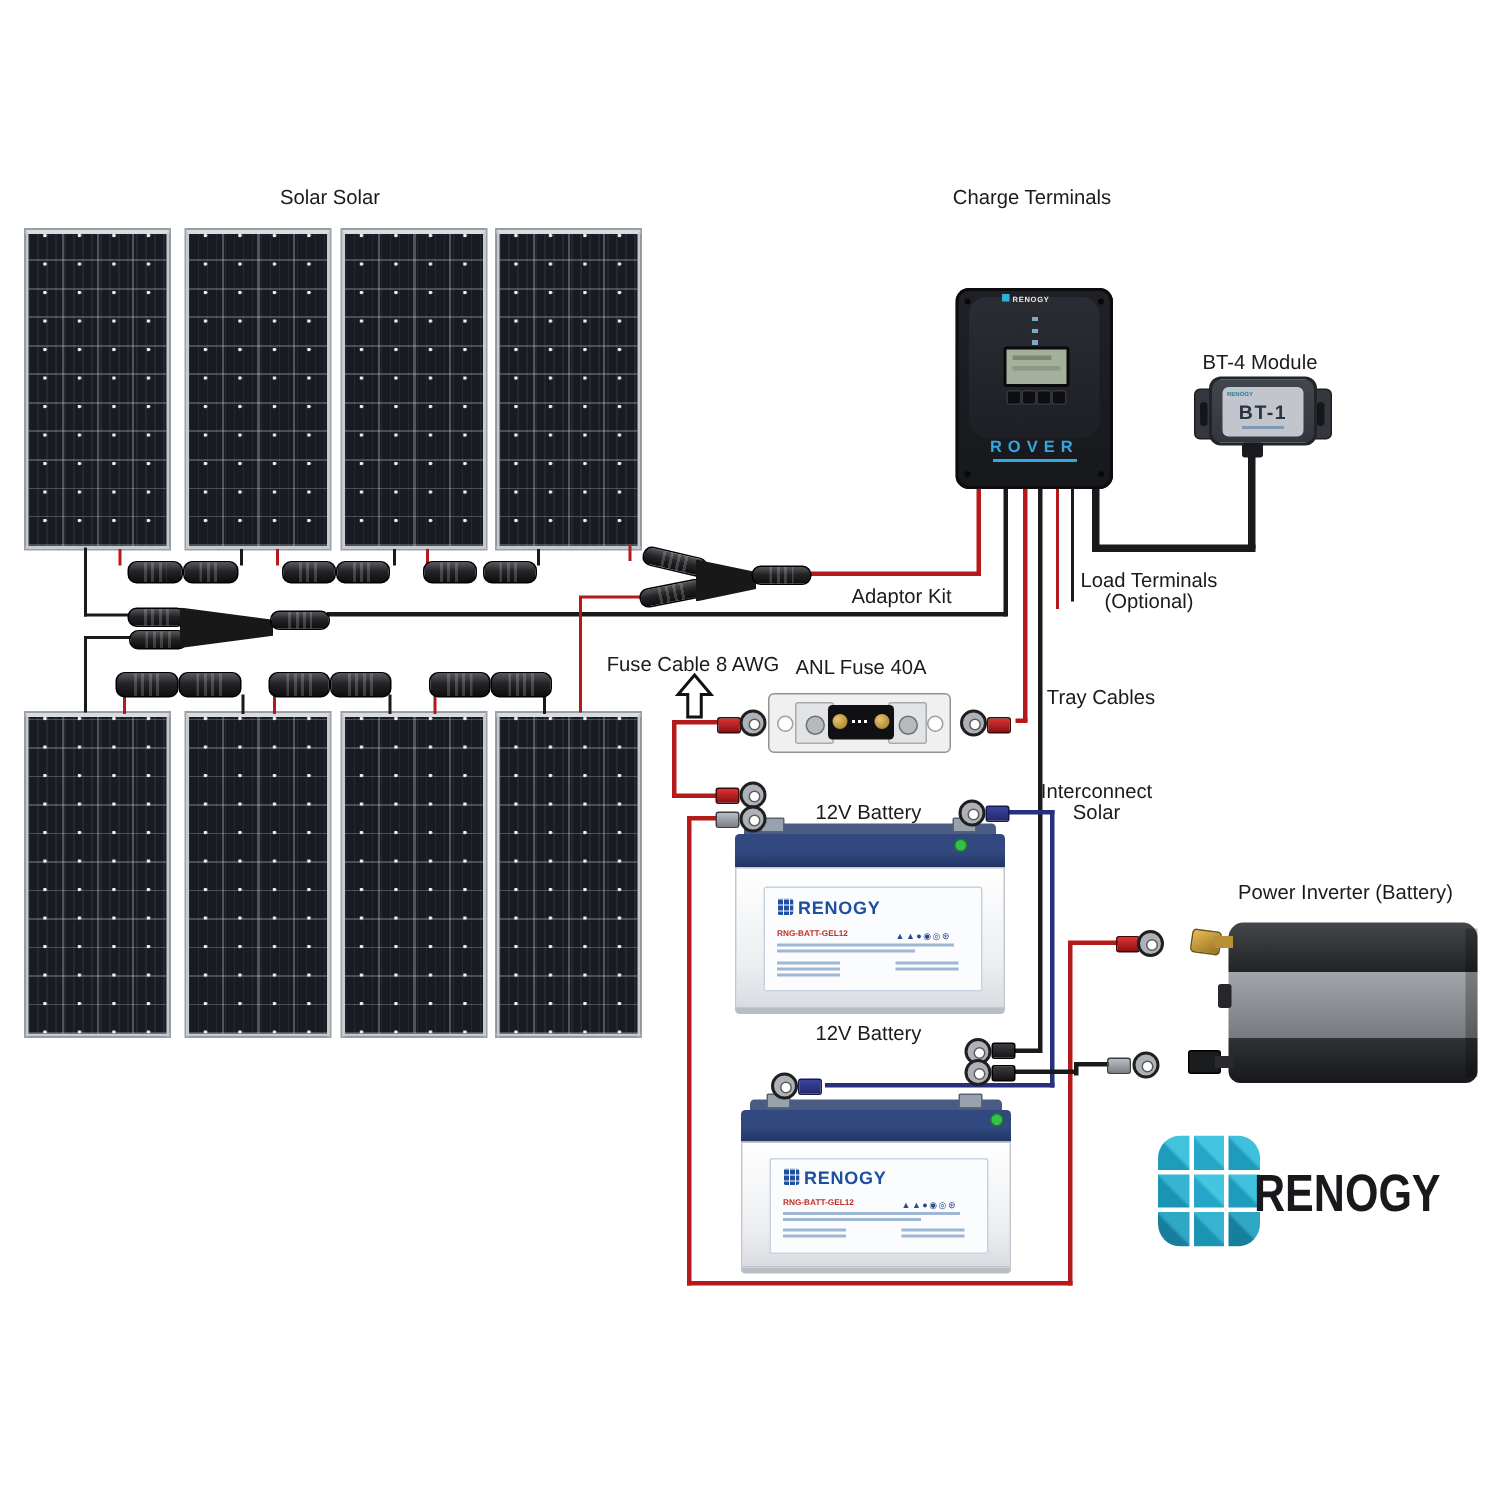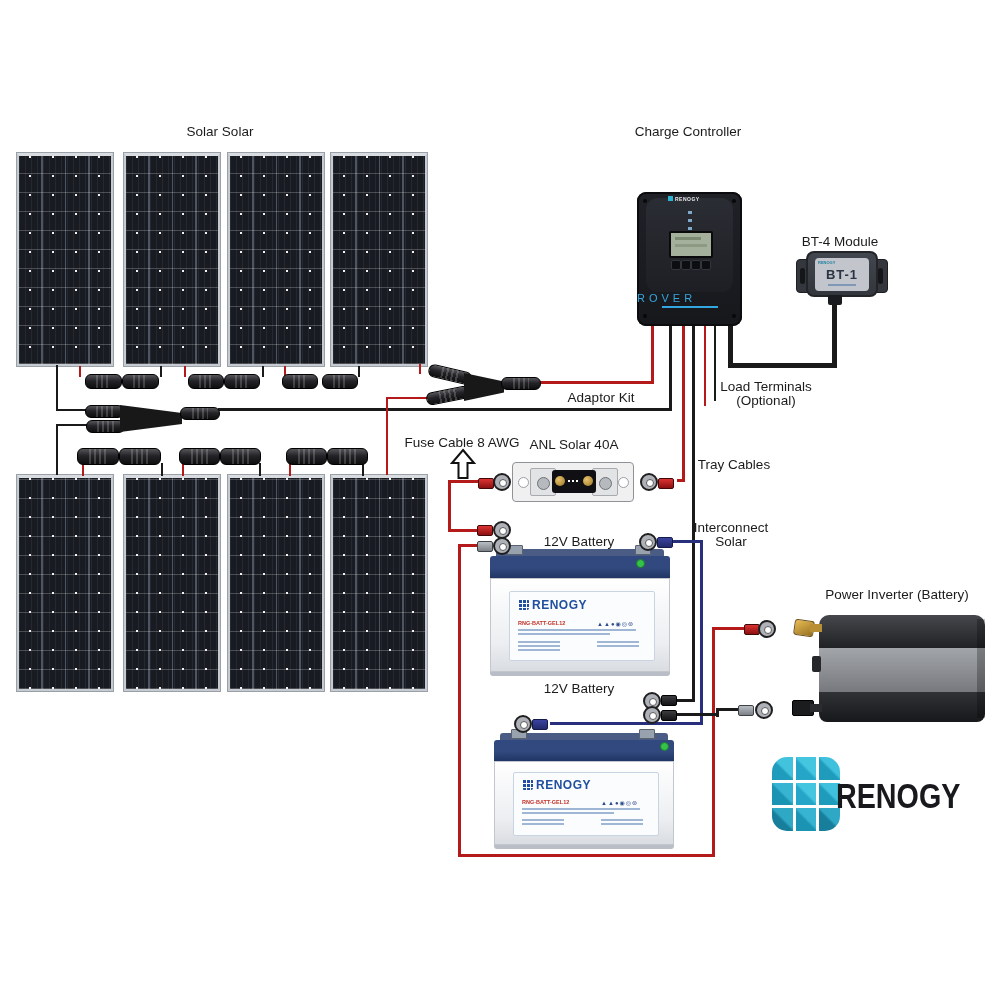--- a/index.html
+++ b/index.html
@@ -37,29 +37,29 @@
   .crimp.blk{background:linear-gradient(180deg,#3c3c40,#141416);border-color:#000;}
   
   .bar{position:absolute;background:#9fb6d4;height:2px;}
 </style>
 </head>
 <body>
 
 <div id="stage">
 
   <div class="lbl" style="left:220px;top:125px">Solar Solar</div>
-  <div class="lbl" style="left:688px;top:125px">Charge Controller</div>
+  <div class="lbl" style="left:688px;top:125px">Charge Terminals</div>
   <div class="lbl" style="left:840px;top:235px">BT-4 Module</div>
   <div class="lbl" style="left:601px;top:391px">Adaptor Kit</div>
   <div class="lbl" style="left:766px;top:380px">
     <span>Load Terminals</span><br>
     <span>(Optional)</span>
   </div>
   <div class="lbl" style="left:462px;top:436px">Fuse Cable 8 AWG</div>
-  <div class="lbl" style="left:574px;top:438px">ANL Solar 40A</div>
+  <div class="lbl" style="left:574px;top:438px">ANL Fuse 40A</div>
   <div class="lbl" style="left:734px;top:458px">Tray Cables</div>
   <div class="lbl" style="left:731px;top:521px">
     <span>Interconnect</span><br>
     <span>Solar</span>
   </div>
   <div class="lbl" style="left:579px;top:535px">12V Battery</div>
   <div class="lbl" style="left:579px;top:682px">12V Battery</div>
   <div class="lbl" style="left:897px;top:588px">Power Inverter (Battery)</div>
 
   <div class="panel" style="left:17px;top:153px"></div>
@@ -150,21 +150,21 @@
     </div>
     <div class="abs" style="left:51px;top:16px;width:4px;height:22px;background:repeating-linear-gradient(0deg,#7fa9c9 0 3px,rgba(0,0,0,0) 3px 8px)"></div>
     <div class="abs" style="left:32px;top:39px;width:40px;height:23px;background:#a4b09b;border:2px solid #0a0a0c;border-radius:2px">
       <div class="abs" style="left:4px;top:4px;width:26px;height:3px;background:#7d8a72"></div>
       <div class="abs" style="left:4px;top:11px;width:32px;height:3px;background:#8d9982"></div>
     </div>
     <div class="abs" style="left:34px;top:68px;width:8px;height:8px;background:#0d0e11;border:1px solid #33363c;border-radius:2px"></div>
     <div class="abs" style="left:44px;top:68px;width:8px;height:8px;background:#0d0e11;border:1px solid #33363c;border-radius:2px"></div>
     <div class="abs" style="left:54px;top:68px;width:8px;height:8px;background:#0d0e11;border:1px solid #33363c;border-radius:2px"></div>
     <div class="abs" style="left:64px;top:68px;width:8px;height:8px;background:#0d0e11;border:1px solid #33363c;border-radius:2px"></div>
-    <div class="abs" style="left:0;top:100px;width:105px;text-align:left;font-size:11px;font-weight:normal;letter-spacing:4px;color:#35a7e0">ROVER</div>
+    <div class="abs" style="left:0;top:100px;width:105px;text-align:center;font-size:11px;font-weight:bold;letter-spacing:4px;color:#35a7e0">ROVER</div>
     <div class="abs" style="left:25px;top:114px;width:56px;height:2px;background:#35a7e0"></div>
     <div class="abs" style="left:6px;top:7px;width:4px;height:4px;border-radius:50%;background:#070809"></div>
     <div class="abs" style="left:95px;top:7px;width:4px;height:4px;border-radius:50%;background:#070809"></div>
     <div class="abs" style="left:6px;top:122px;width:4px;height:4px;border-radius:50%;background:#070809"></div>
     <div class="abs" style="left:95px;top:122px;width:4px;height:4px;border-radius:50%;background:#070809"></div>
   </div>
 
   <div class="abs" style="left:796px;top:259px;width:14px;height:32px;background:#34373d;border:1px solid #1c1e22;border-radius:4px">
     <div class="abs" style="left:3px;top:8px;width:5px;height:16px;background:#15161a;border-radius:3px"></div>
   </div>

